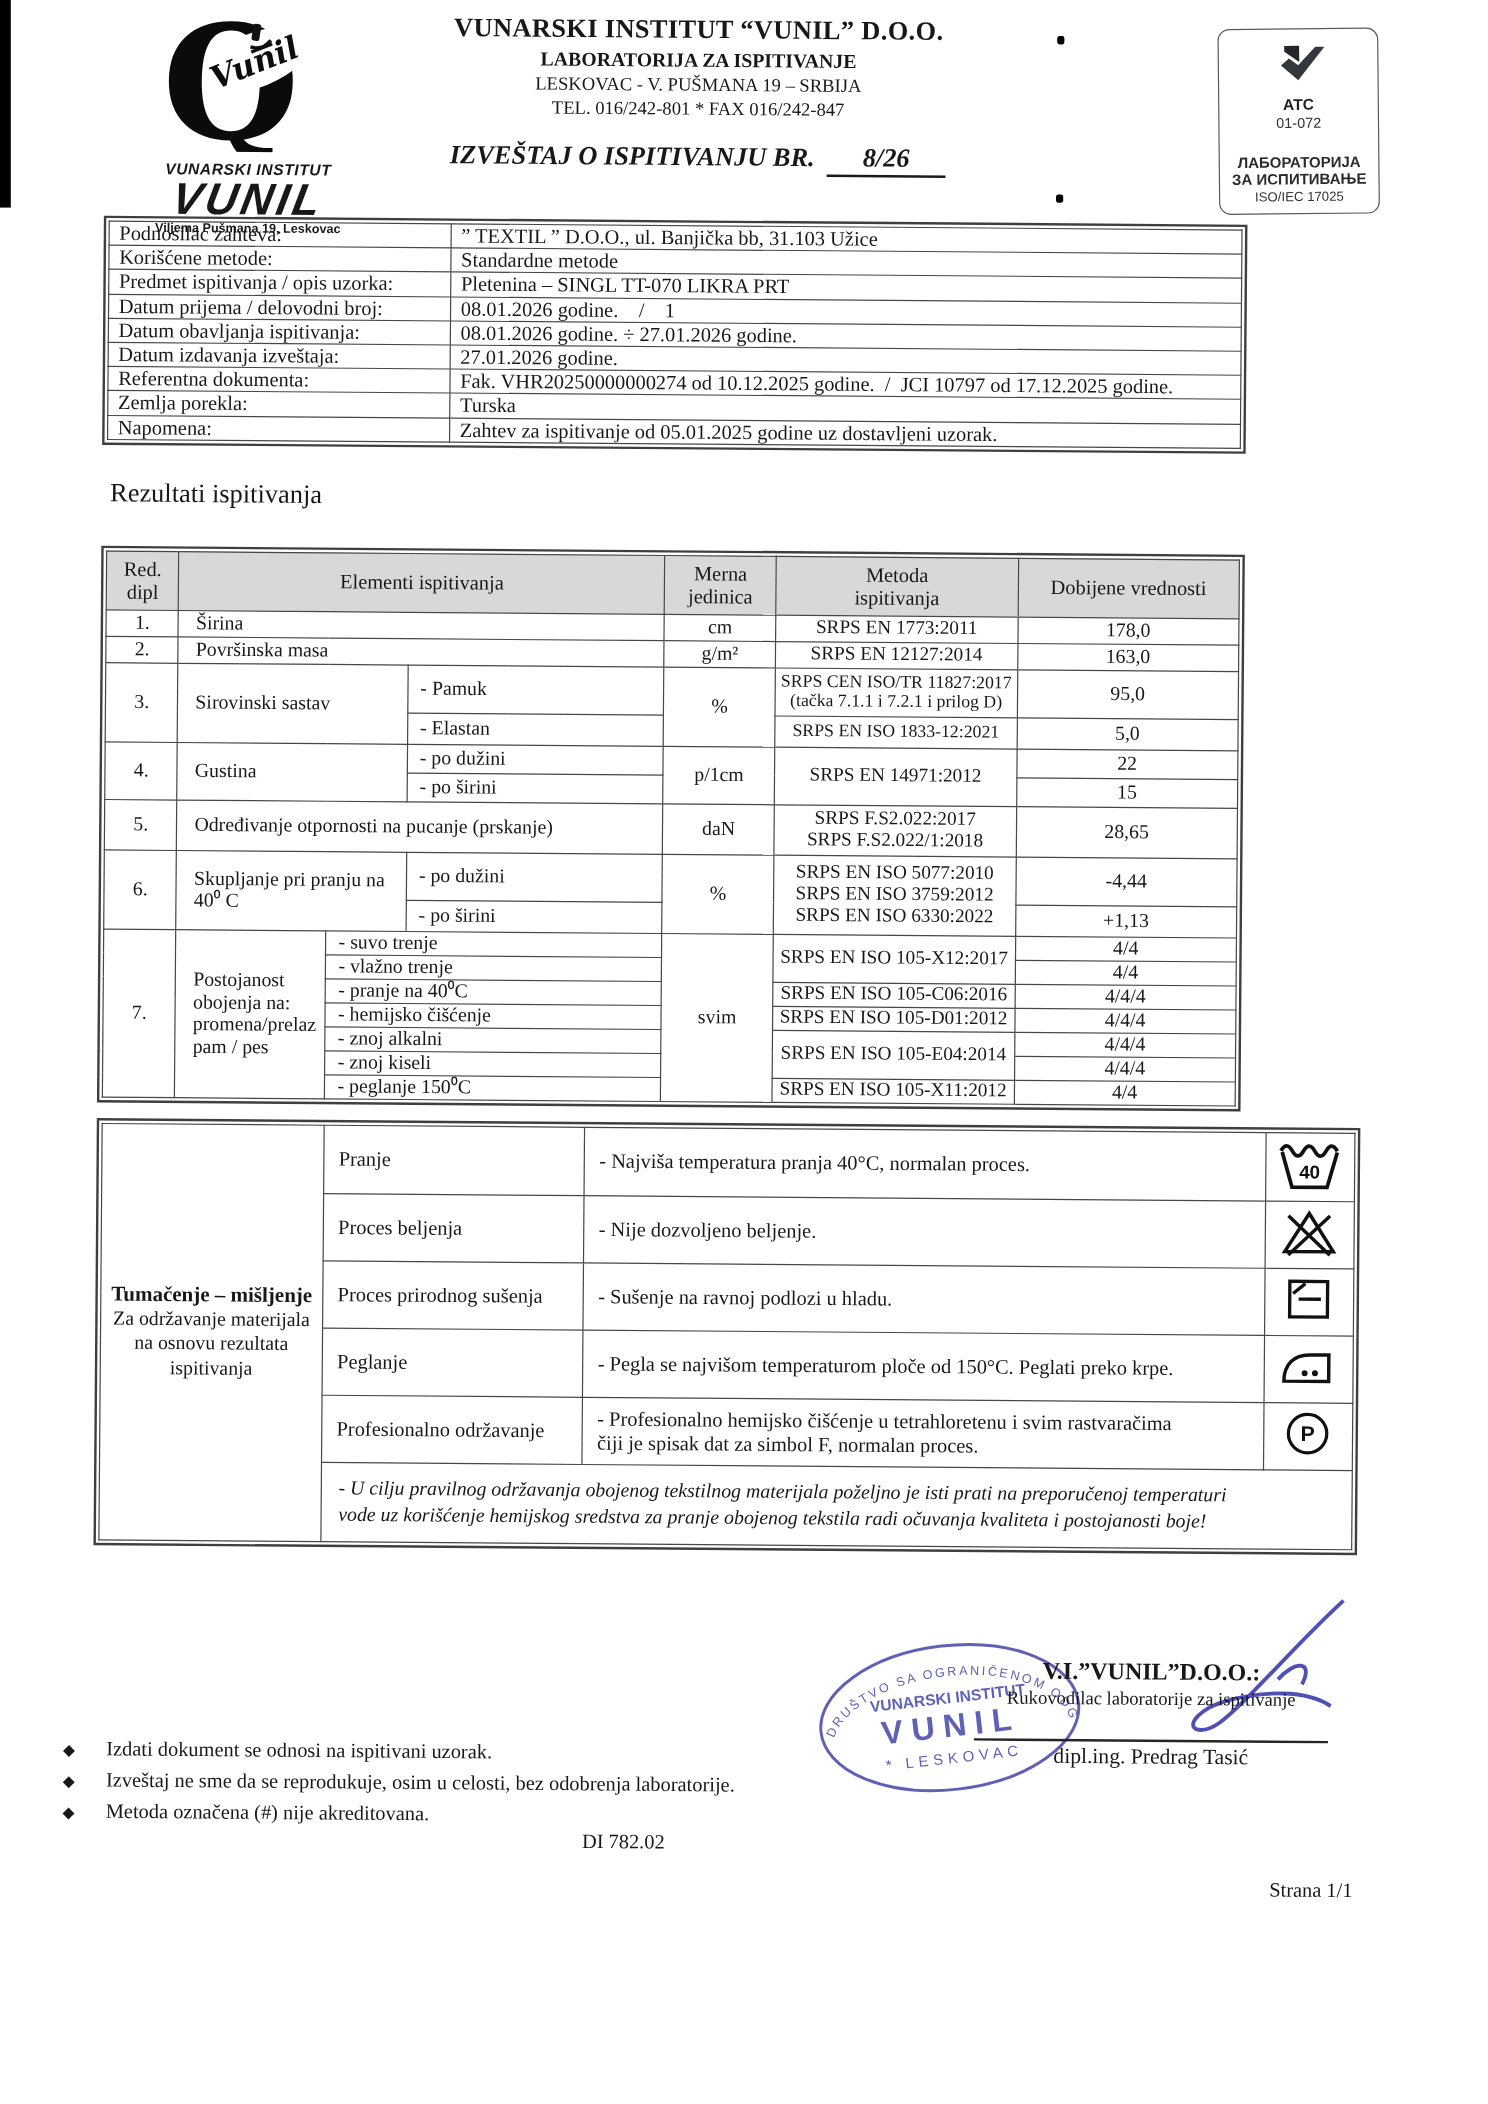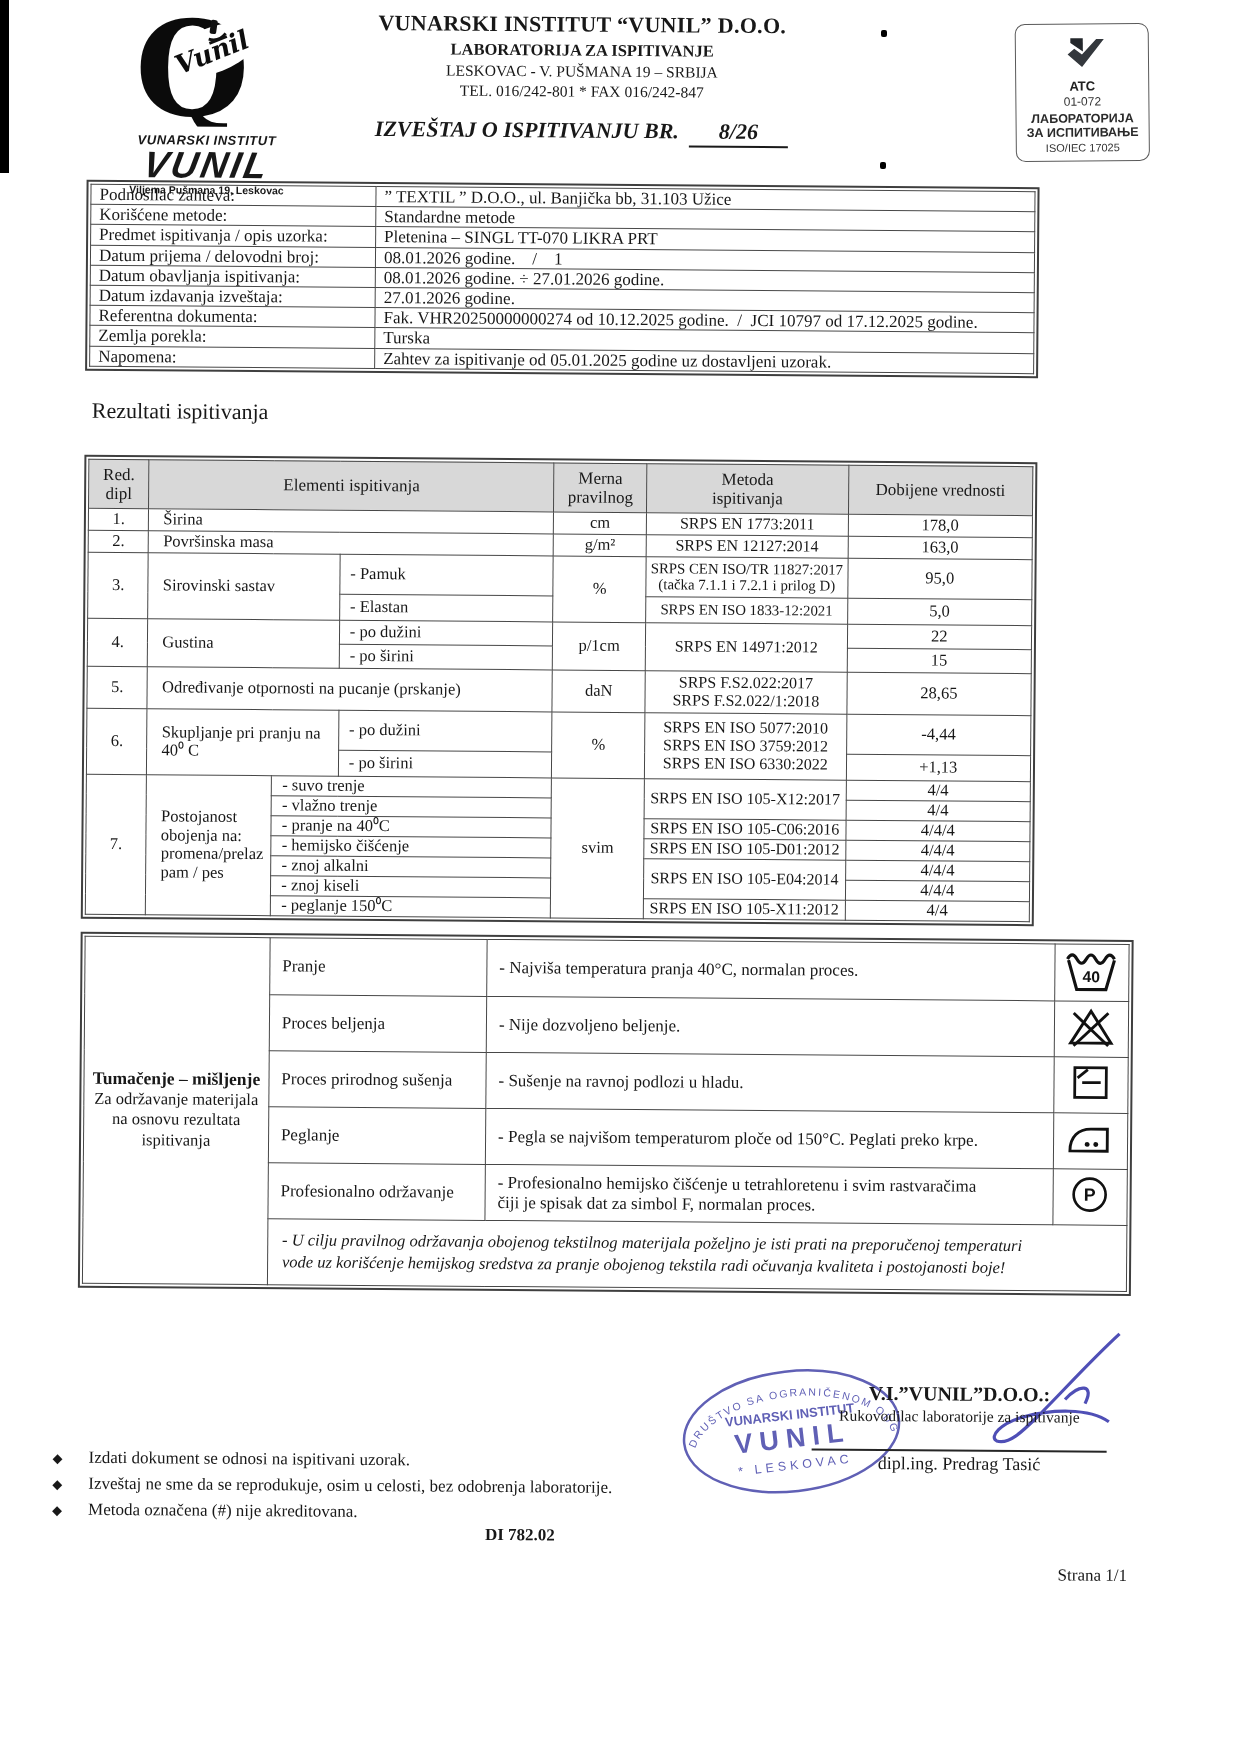--- a/index.html
+++ b/index.html
@@ -19,21 +19,21 @@
   .org-name{font-size:22px;font-weight:bold;letter-spacing:.3px;}
   .lab-name{font-size:16.5px;font-weight:bold;margin-top:3px;}
   .addr,.tel{font-size:15.5px;margin-top:2px;}
   .report-line{margin-top:17px;font-size:22px;font-weight:bold;font-style:italic;}
   .report-no{display:inline-block;border-bottom:2.5px solid #1a1a1a;padding:0 30px 1px 30px;margin-left:10px;}
   .badge{position:absolute;left:1016px;top:16px;width:128px;border:1.5px solid #5a5a5a;
          border-radius:10px;text-align:center;padding:6px 2px 7px 2px;
          font-family:"Liberation Sans",sans-serif;transform:rotate(-1deg);background:#fff;}
   .badge-atc{font-size:13px;font-weight:bold;color:#222;}
   .badge-code{font-size:12px;color:#333;margin-top:1px;}
-  .badge-cyr{font-size:12.5px;font-weight:bold;color:#2b2b2b;margin-top:3px;line-height:1.15;}
+  .badge-cyr{font-size:12.5px;font-weight:bold;color:#2b2b2b;margin-top:19px;line-height:1.15;}
   .badge-iso{font-size:11px;color:#333;margin-top:1px;}
   
   .dblb{border:2px solid #3f3f3f;padding:2px;background:#fff;}
   table{border-collapse:collapse;width:100%;}
   td,th{border:1px solid #474747;vertical-align:middle;line-height:1.13;}
   .info-wrap{margin:2px 0 0 88px;width:945px;}
   .info td{font-size:17px;height:19px;padding:0 8px;}
   .info td.lbl{width:268px;}
   .res-heading{margin:27px 0 0 95px;font-size:22px;}
   .res-wrap{margin:31px 0 0 88px;width:945px;}
@@ -52,21 +52,21 @@
   .clabel .s{font-size:16.5px;line-height:1.25;}
   .care td.proc{width:208px;padding-left:12px;height:53px;}
   .care td.desc{width:574px;padding-left:12px;}
   .care td.sym{width:74px;text-align:center;padding:2px 0;}
   .care td.note{font-style:italic;font-size:16.5px;padding:10px 14px;line-height:1.35;}
   
   .bullets{position:absolute;left:58px;top:1448px;width:740px;}
   .bullet-row{display:flex;align-items:flex-start;margin-bottom:6px;}
   .diam{font-size:13px;margin:3px 26px 0 6px;}
   .btxt{font-size:17px;}
-  .di-code{position:absolute;left:497px;top:1522px;font-size:17px;font-weight:bold;}
+  .di-code{position:absolute;left:497px;top:1522px;font-size:17px;font-weight:normal;}
   .page-num{position:absolute;left:1058px;top:1558px;font-size:17px;margin-left:12px;}
   .sig{position:absolute;left:818px;top:1376px;width:305px;text-align:center;}
   .sig-co{font-size:20px;font-weight:bold;}
   .sig-role{font-size:15.5px;margin-top:2px;}
   .sig-line{border-top:2px solid #252525;width:295px;margin:24px auto 2px auto;}
   .sig-name{font-size:18px;}
   .stamp-wrap{position:absolute;left:688px;top:1356px;transform:rotate(-7deg);opacity:.87;}
   .squiggle{position:absolute;left:948px;top:1318px;}
   .artifact-strip{position:absolute;left:0;top:0;width:9px;height:173px;background:#000;}
   .speck{position:absolute;background:#000;border-radius:2px;}
@@ -171,21 +171,21 @@
           <col style="width:92px">
           <col style="width:200px">
           <col style="width:183px">
         </colgroup>
       <tbody>
           <tr>
         <th class="ml">Red.
 dipl</th>
         <th colspan="3">Elementi ispitivanja</th>
         <th class="ml">Merna
-pravilnog</th>
+jedinica</th>
         <th class="ml">Metoda
 ispitivanja</th>
         <th>Dobijene vrednosti</th>
       </tr>
       <tr class="h22">
         <td>1.</td>
         <td colspan="3" class="nm">Širina</td>
         <td>cm</td>
         <td class="met">SRPS EN 1773:2011</td>
         <td>178,0</td>

